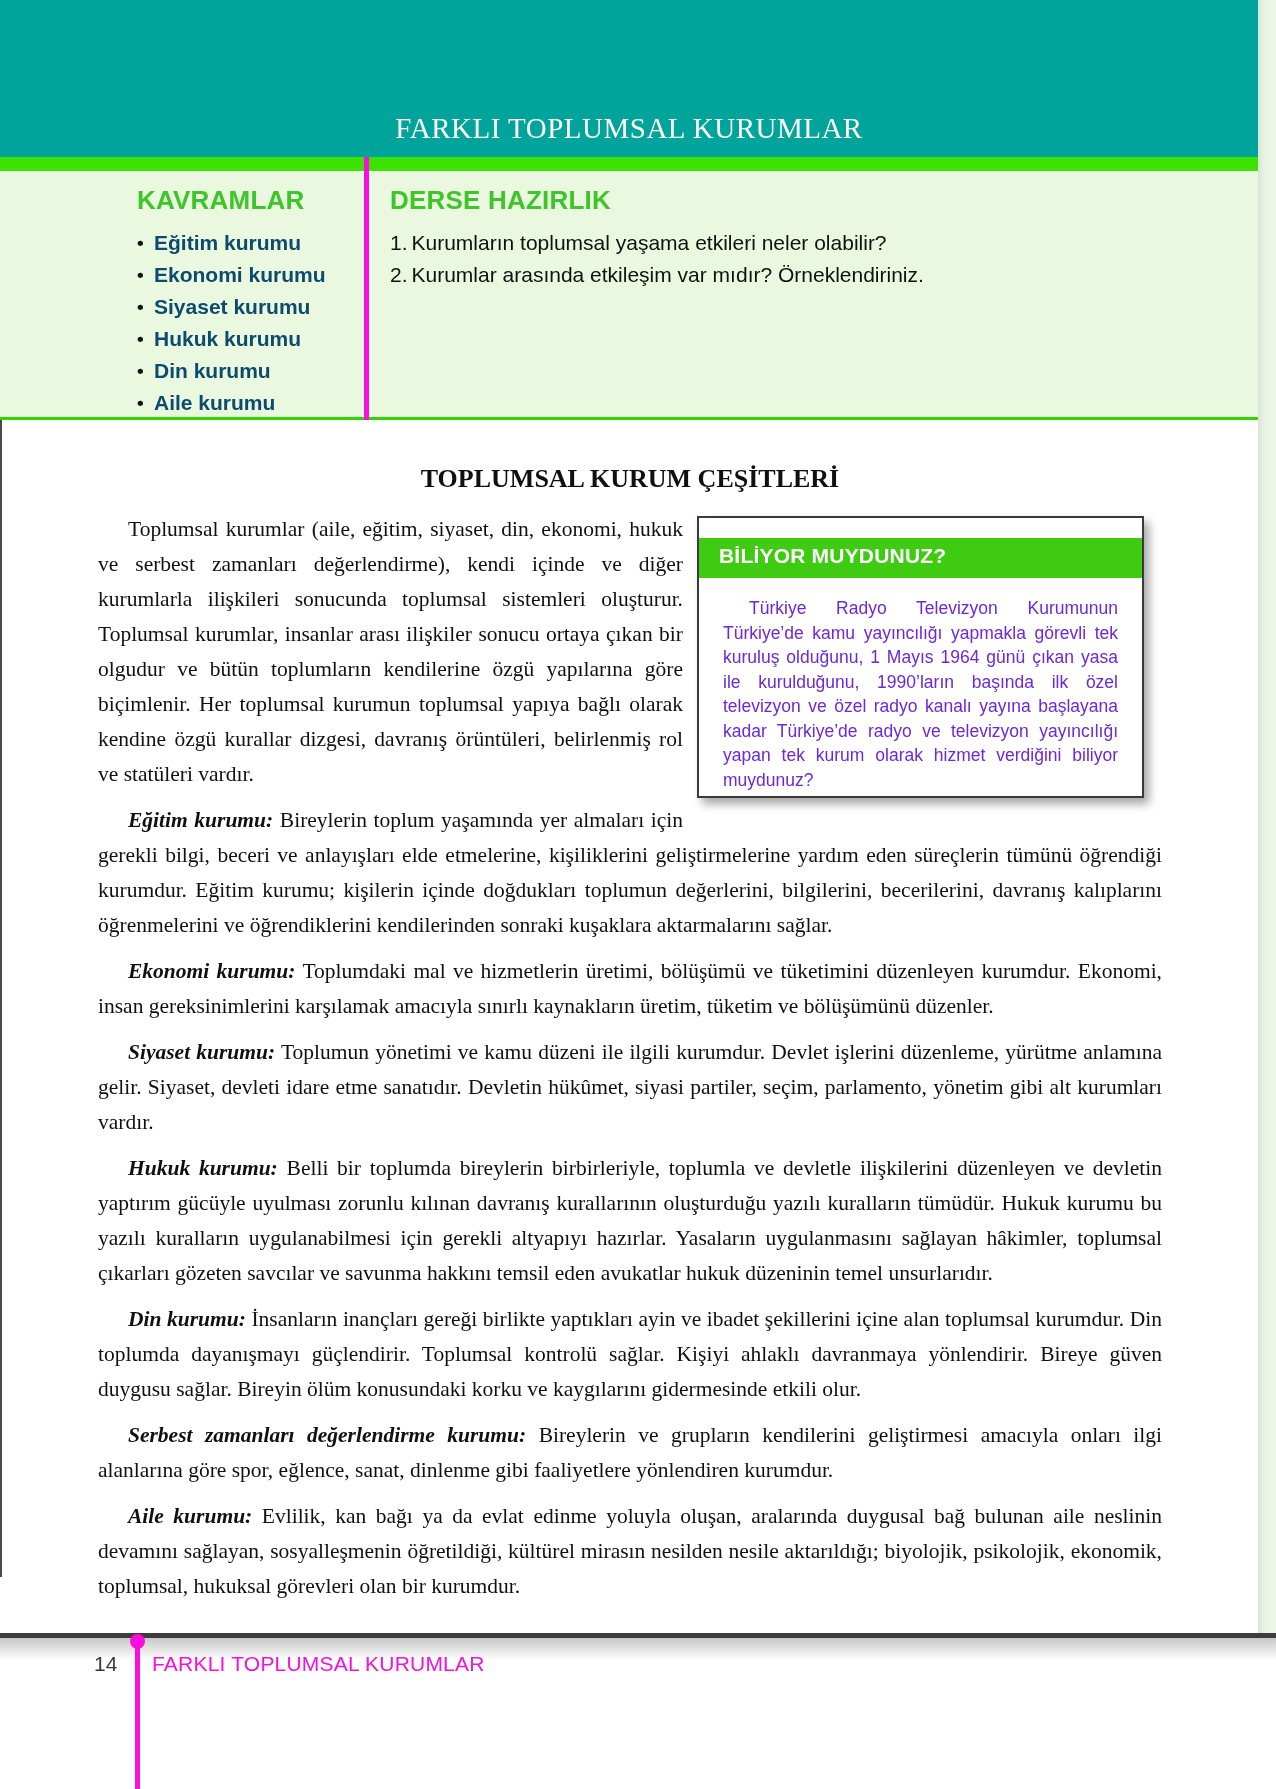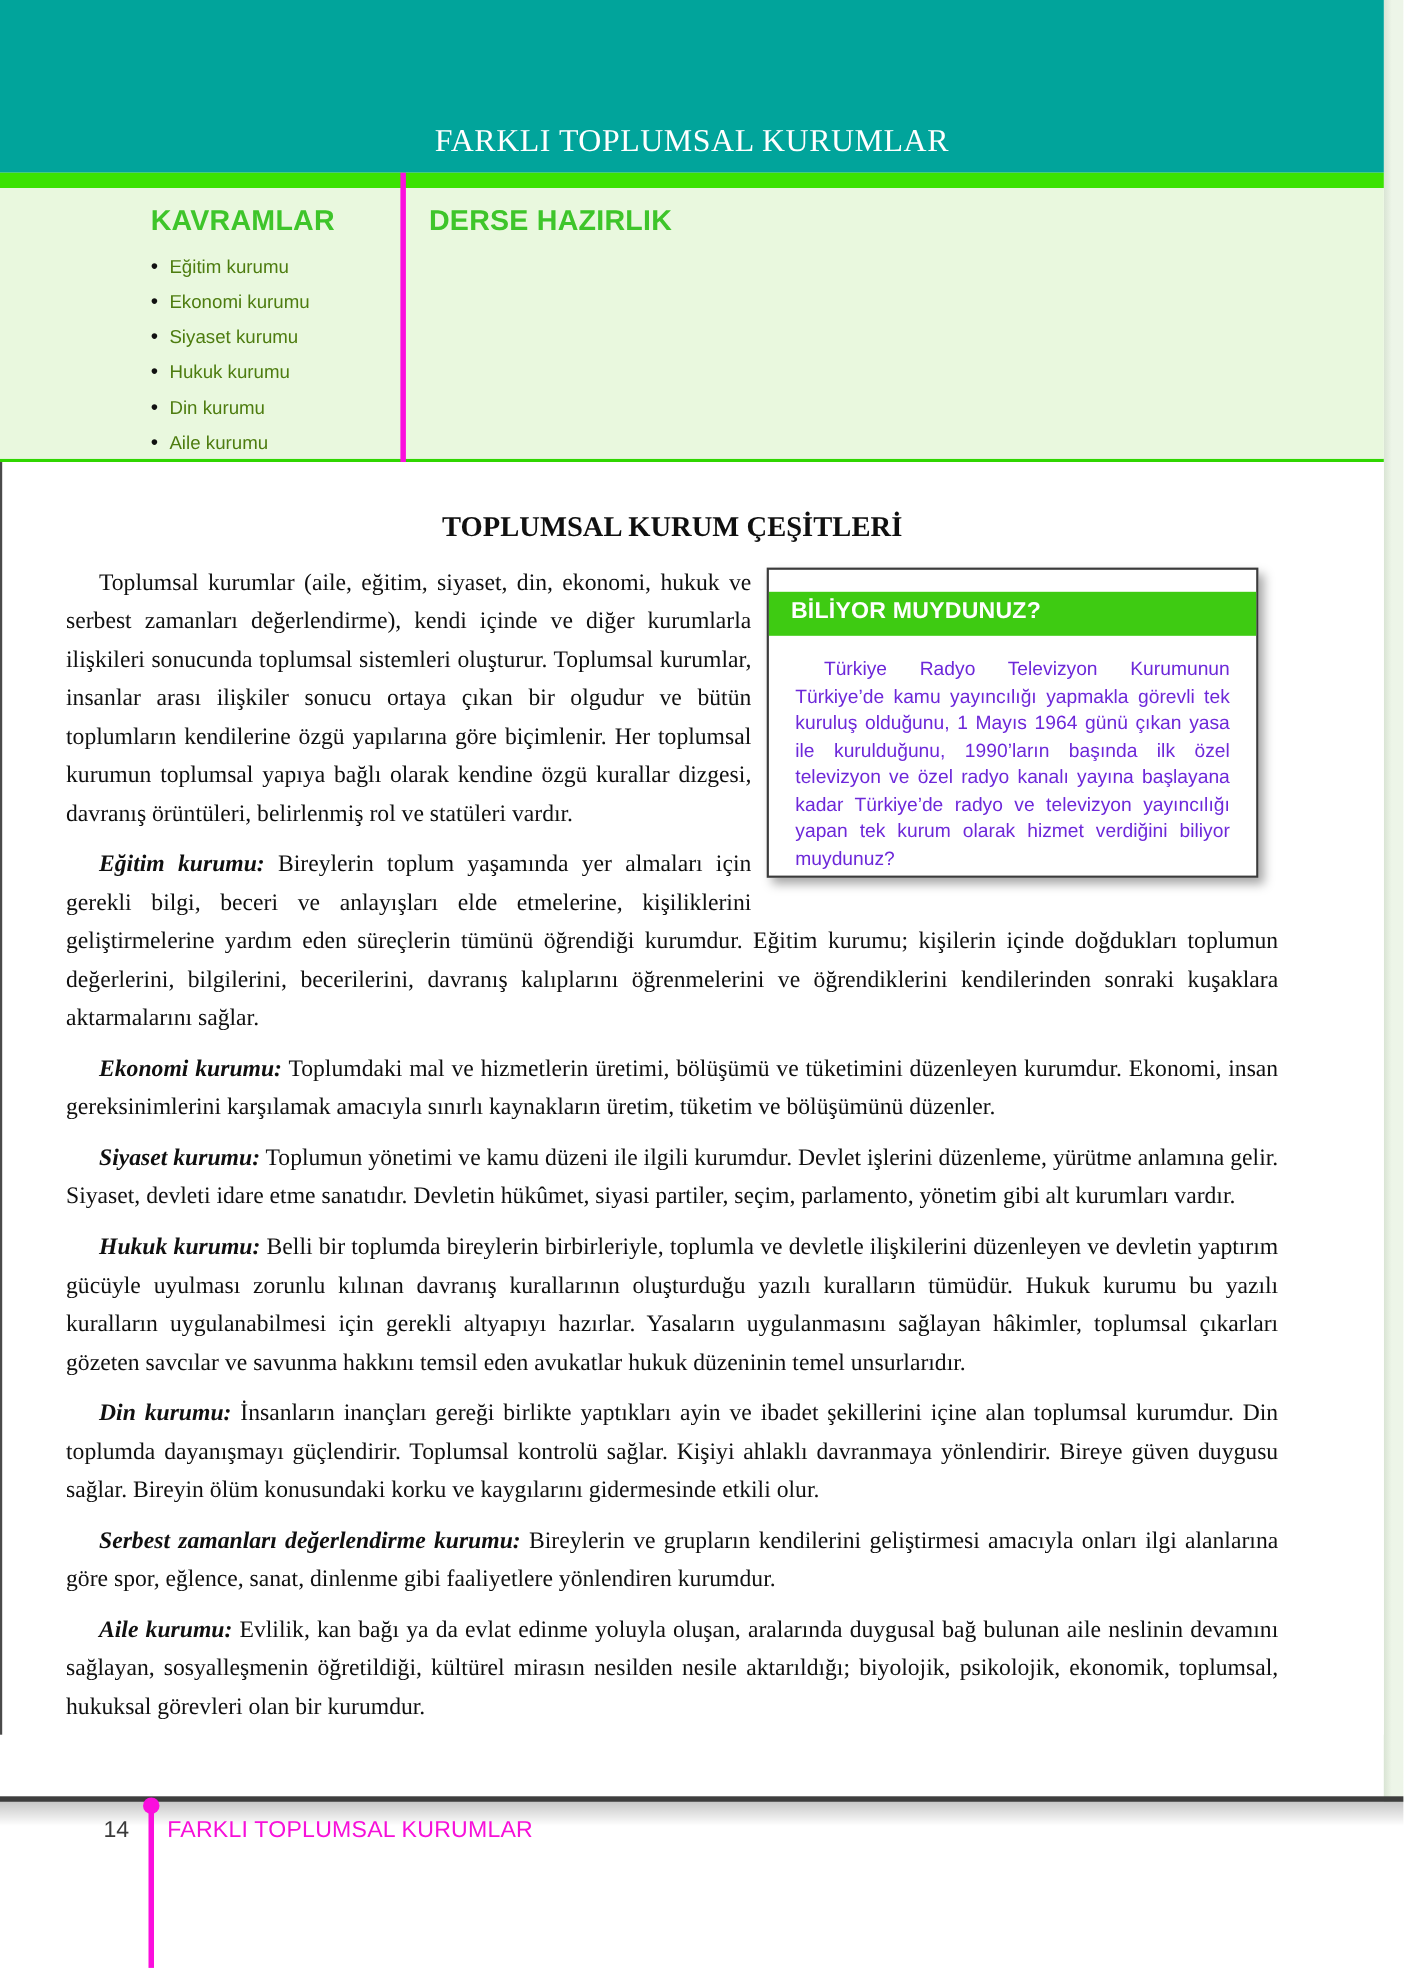--- a/index.html
+++ b/index.html
@@ -39,22 +39,23 @@
   }
   .kavramlar-col { position: absolute; left: 137px; top: 14px; width: 215px; }
   .derse-col { position: absolute; left: 390px; top: 14px; width: 760px; }
   .green-heading {
     color: #3ec52a; font-size: 26px; font-weight: 700;
     margin: 0 0 14px 0; letter-spacing: 0.2px;
   }
   ul.concept-list { list-style: none; margin: 0; padding: 0; }
   ul.concept-list li {
     position: relative; padding-left: 17px;
-    font-size: 17px; line-height: 25px; color: #4d7c0f;
+    font-size: 21px; line-height: 25px; color: #0c4a6e;
     margin-bottom: 7px;
+    font-weight: bold;
   }
   ul.concept-list li::before {
     content: "\2022"; position: absolute; left: 0; top: 0;
     font-size: 19px; color: #111;
   }
   .dh-item { margin: 0 0 7px 0; font-size: 21px; line-height: 25px; color: #111; }
   .dh-num { margin-right: 4px; }
 
   .divider-line {
     position: absolute; left: 364px; top: 157px;
@@ -63,21 +64,21 @@
   .divider-dot {
     position: absolute; left: 359px; top: 461px;
     width: 15px; height: 15px; border-radius: 50%; background: #fb0edd;
   }
 
   .green-rule { height: 3px; background: #30d600; }
 
   .main-white {
     position: relative; height: 1157px; background: #ffffff;
     border-left: 2px solid #4a4a4a;
-    padding: 26px 96px 0 58px; box-sizing: border-box;
+    padding: 26px 96px 0 96px; box-sizing: border-box;
   }
   .section-title {
     font-family: "Liberation Serif", "DejaVu Serif", serif;
     font-size: 26px; font-weight: 700; color: #101010;
     text-align: center; margin: 18px 0 18px 0;
   }
 
   .info-box {
     float: right; width: 447px; box-sizing: border-box;
     margin: 4px 18px 30px 14px;
@@ -167,20 +168,26 @@
 
             <li>Din kurumu</li>
 
             <li>Aile kurumu</li>
 
             <li>Serbest Zamanları Değerlendirebilme Kurumu</li>
           </ul>
       </div>
       <div class="derse-col">
         <h3 class="green-heading">DERSE HAZIRLIK</h3>
+        <div>
+
+            <p class="dh-item"><span class="dh-num">1.</span><span>Kurumların toplumsal yaşama etkileri neler olabilir?</span></p>
+
+            <p class="dh-item"><span class="dh-num">2.</span><span>Kurumlar arasında etkileşim var mıdır? Örneklendiriniz.</span></p>
+          </div>
       </div>
     </div>
 
     <div class="green-rule"></div>
 
     <div class="divider-line"></div>
     <div class="divider-dot"></div>
 
     <div class="main-white">
       <h2 class="section-title">TOPLUMSAL KURUM ÇEŞİTLERİ</h2>

